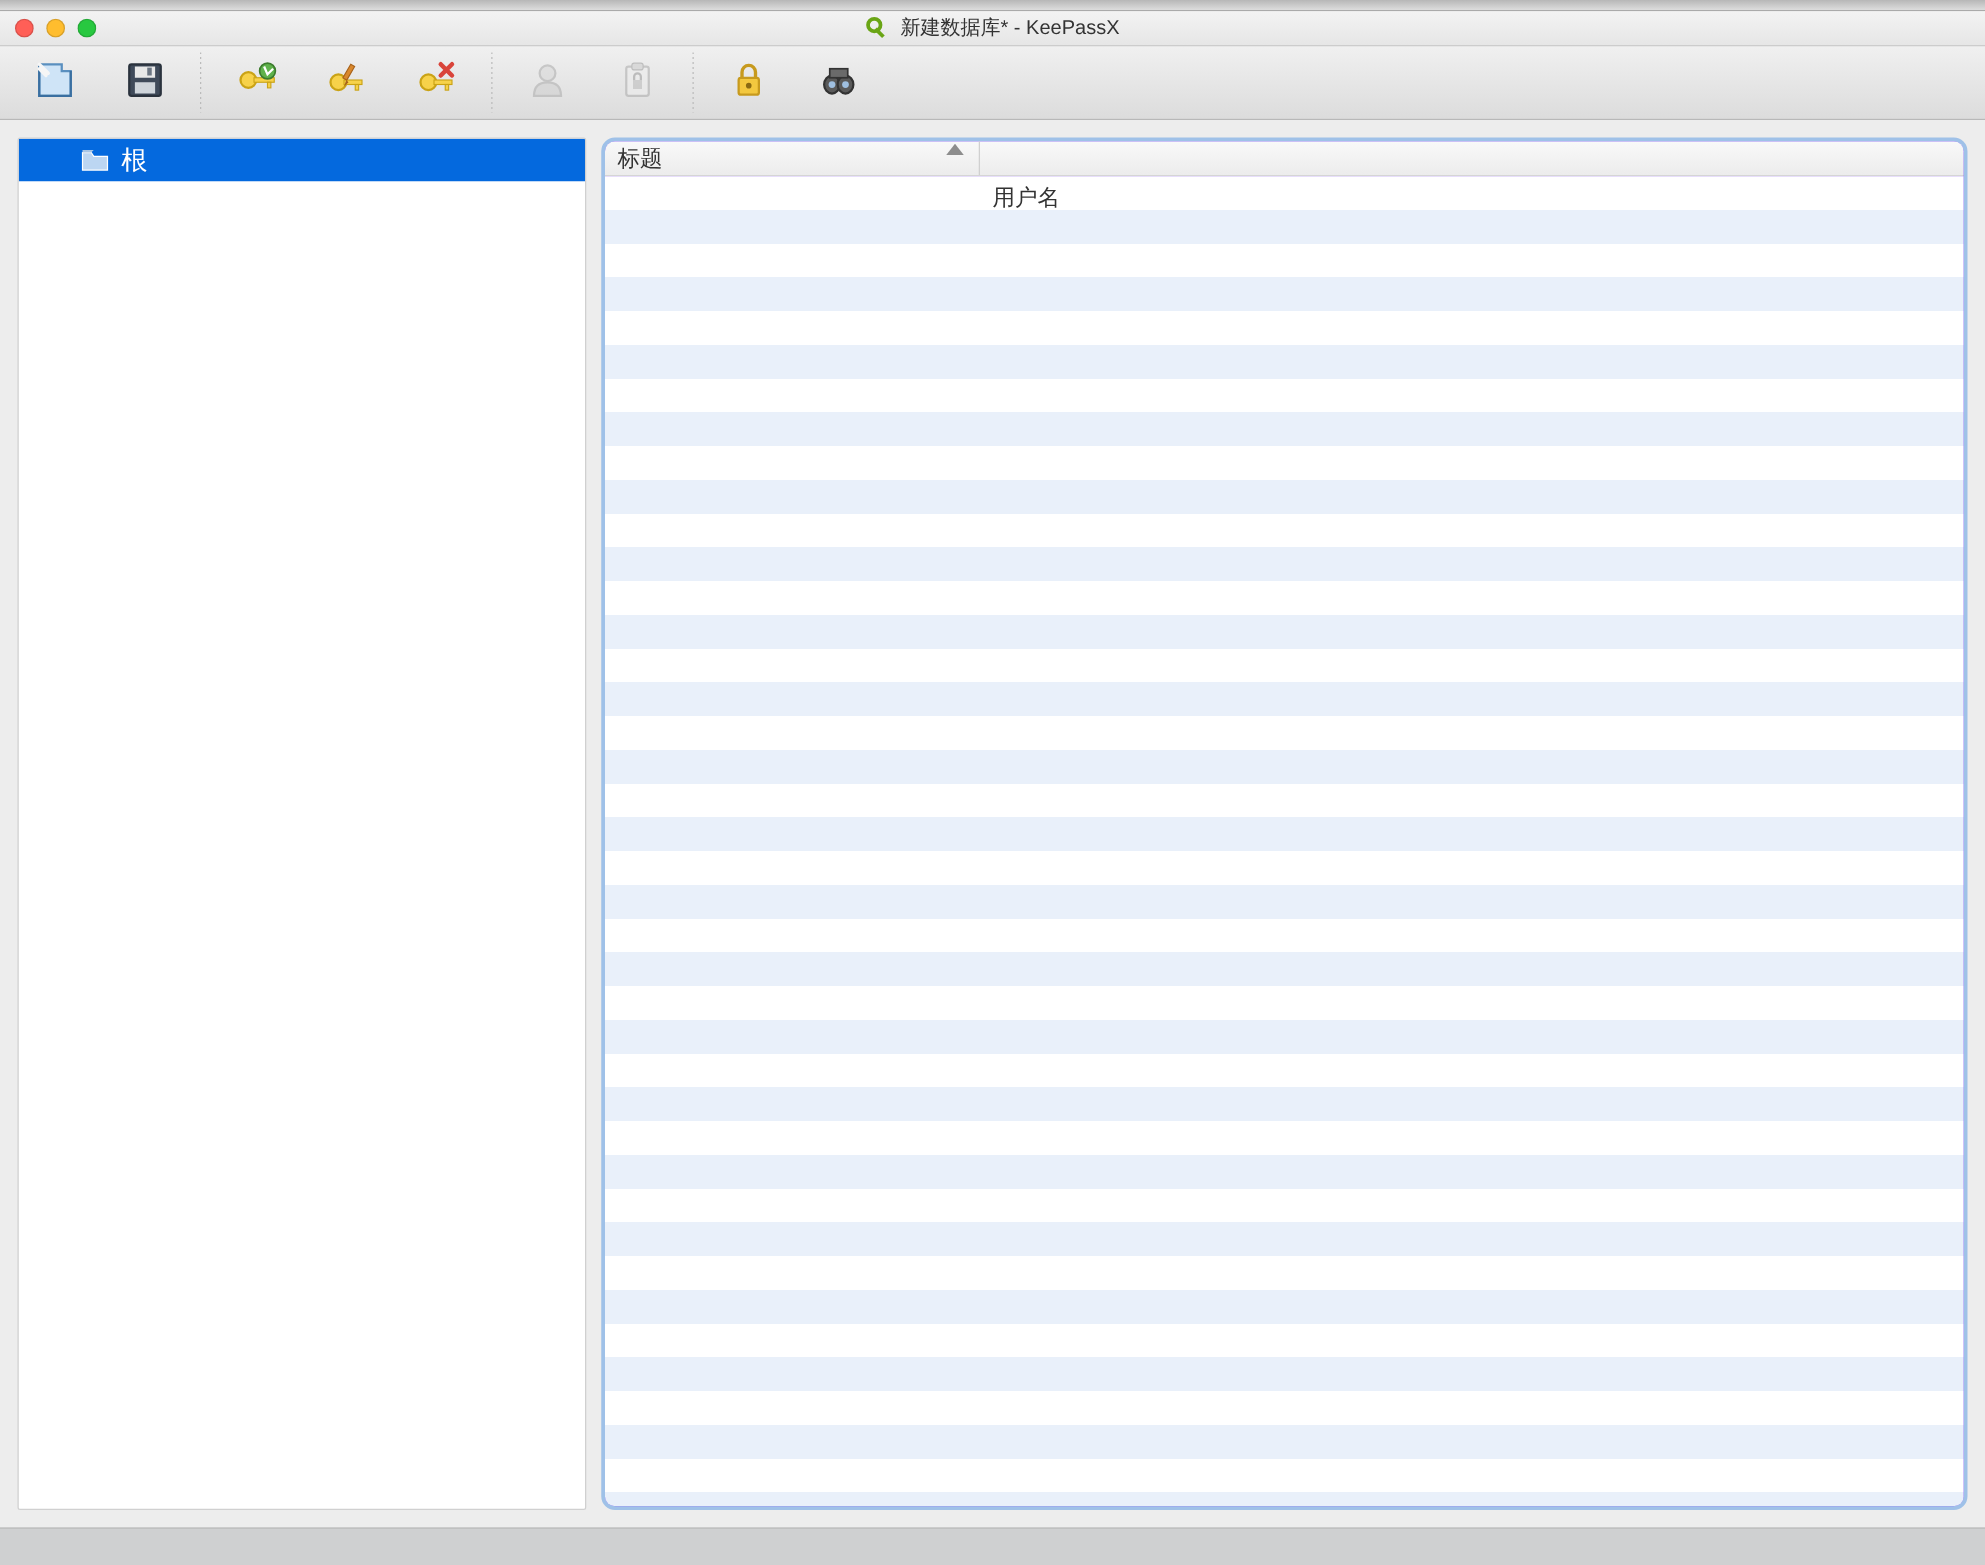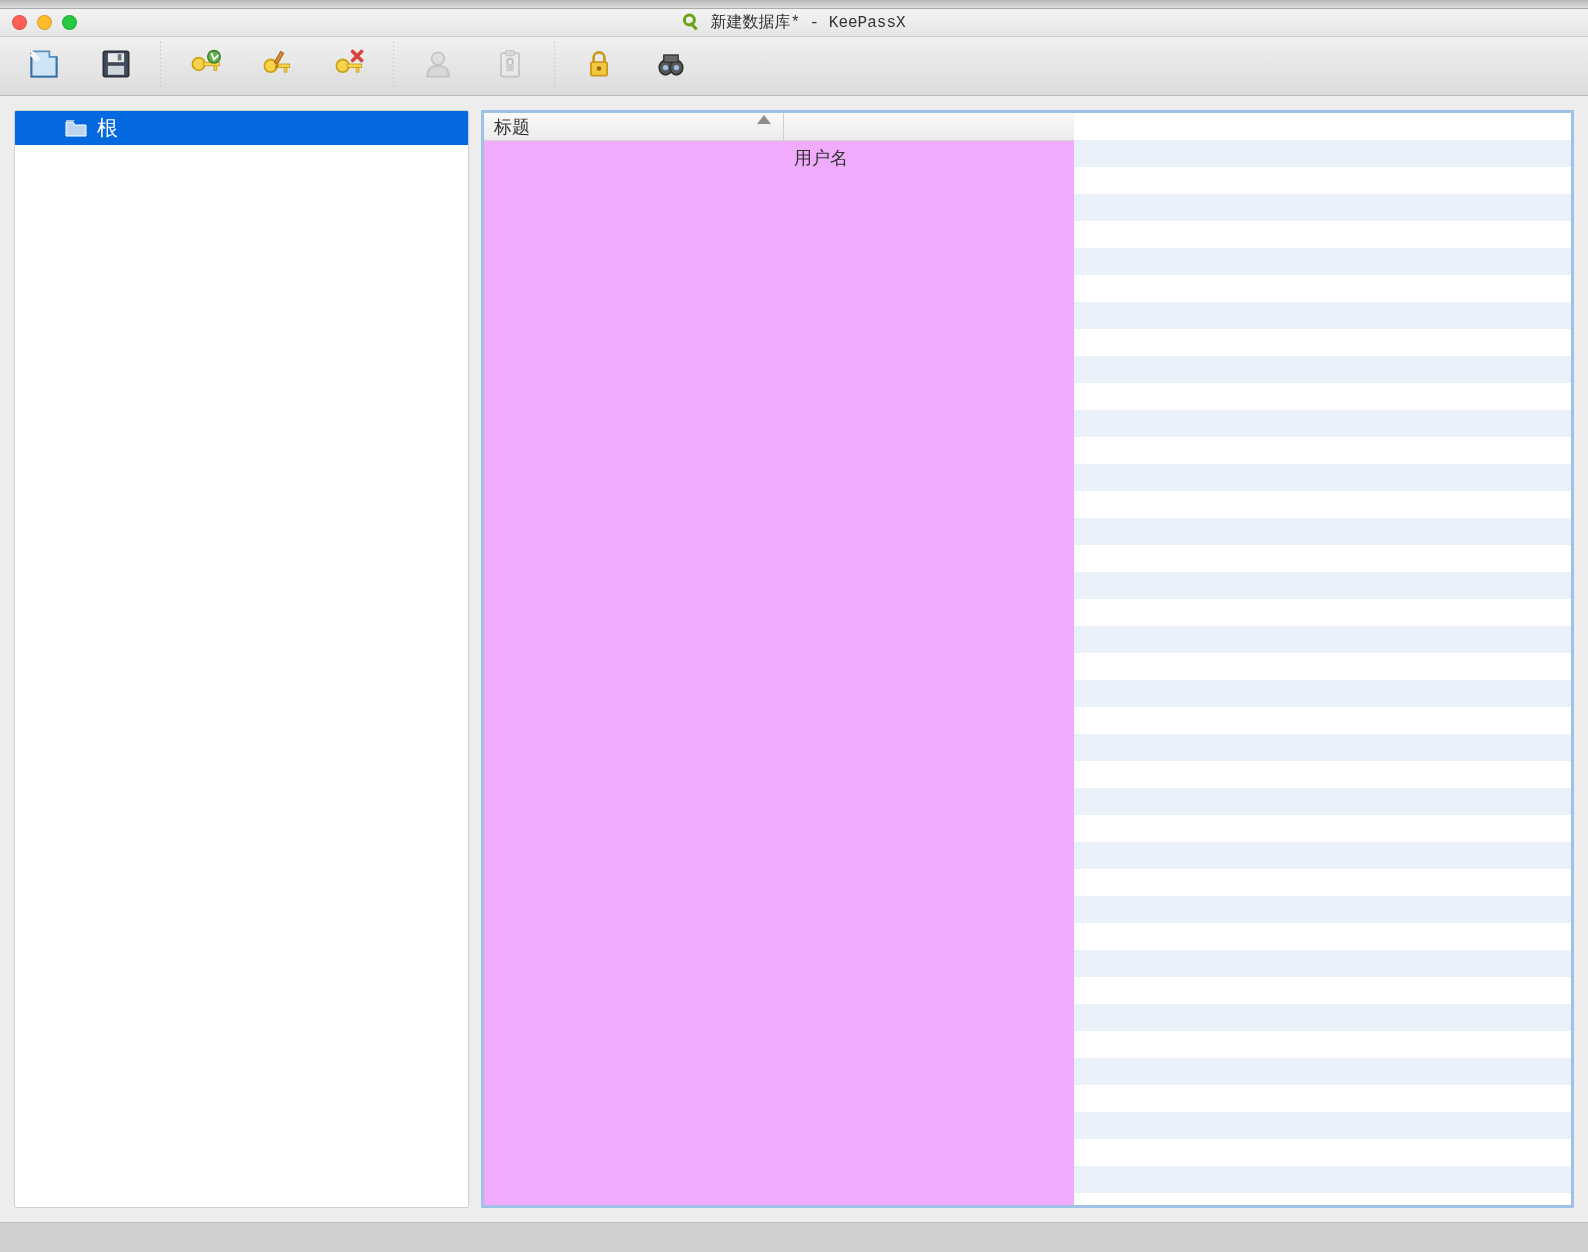--- a/index.html
+++ b/index.html
@@ -18,21 +18,20 @@
       border-bottom: 1px solid #aaa;
     }
     .titlebar {
       height: 28px;
       background: linear-gradient(#f3f3f3,#e6e6e6);
       border-bottom: 1px solid #ccc;
       display: flex;
       align-items: center;
       position: relative;
       padding-left: 12px;
-      font-family: Liberation Mono, monospace;
     }
     .traffic-lights {
       display: flex;
       gap: 10px;
       align-items: center;
     }
     .traffic-light {
       width: 15px; height: 15px;
       border-radius: 50%;
       border: 1px solid rgba(0,0,0,0.15);
@@ -101,24 +100,24 @@
       color:#fff;
       height:34px;
       padding-left: 50px;
       gap:10px;
       font-size:21px;
     }
     .tree-item .folder-icon svg { display:block; }
     .entries-panel {
       flex:1;
       border: 3px solid #9fc1e8;
-      border-radius:1px;
-      background:#f0abfc;
-      display:flex;
-      flex-direction:row;
+      border-radius:11px;
+      background:#8b5cf6;
+      display:flex;
+      flex-direction:column;
       overflow:hidden;
     }
     .entries-header {
       display:flex;
       height:28px;
       background: linear-gradient(#f9f9f9,#ececec);
       border-bottom:1px solid #d5d5d5;
       font-size:18px;
       color:#333;
       align-items:stretch;

